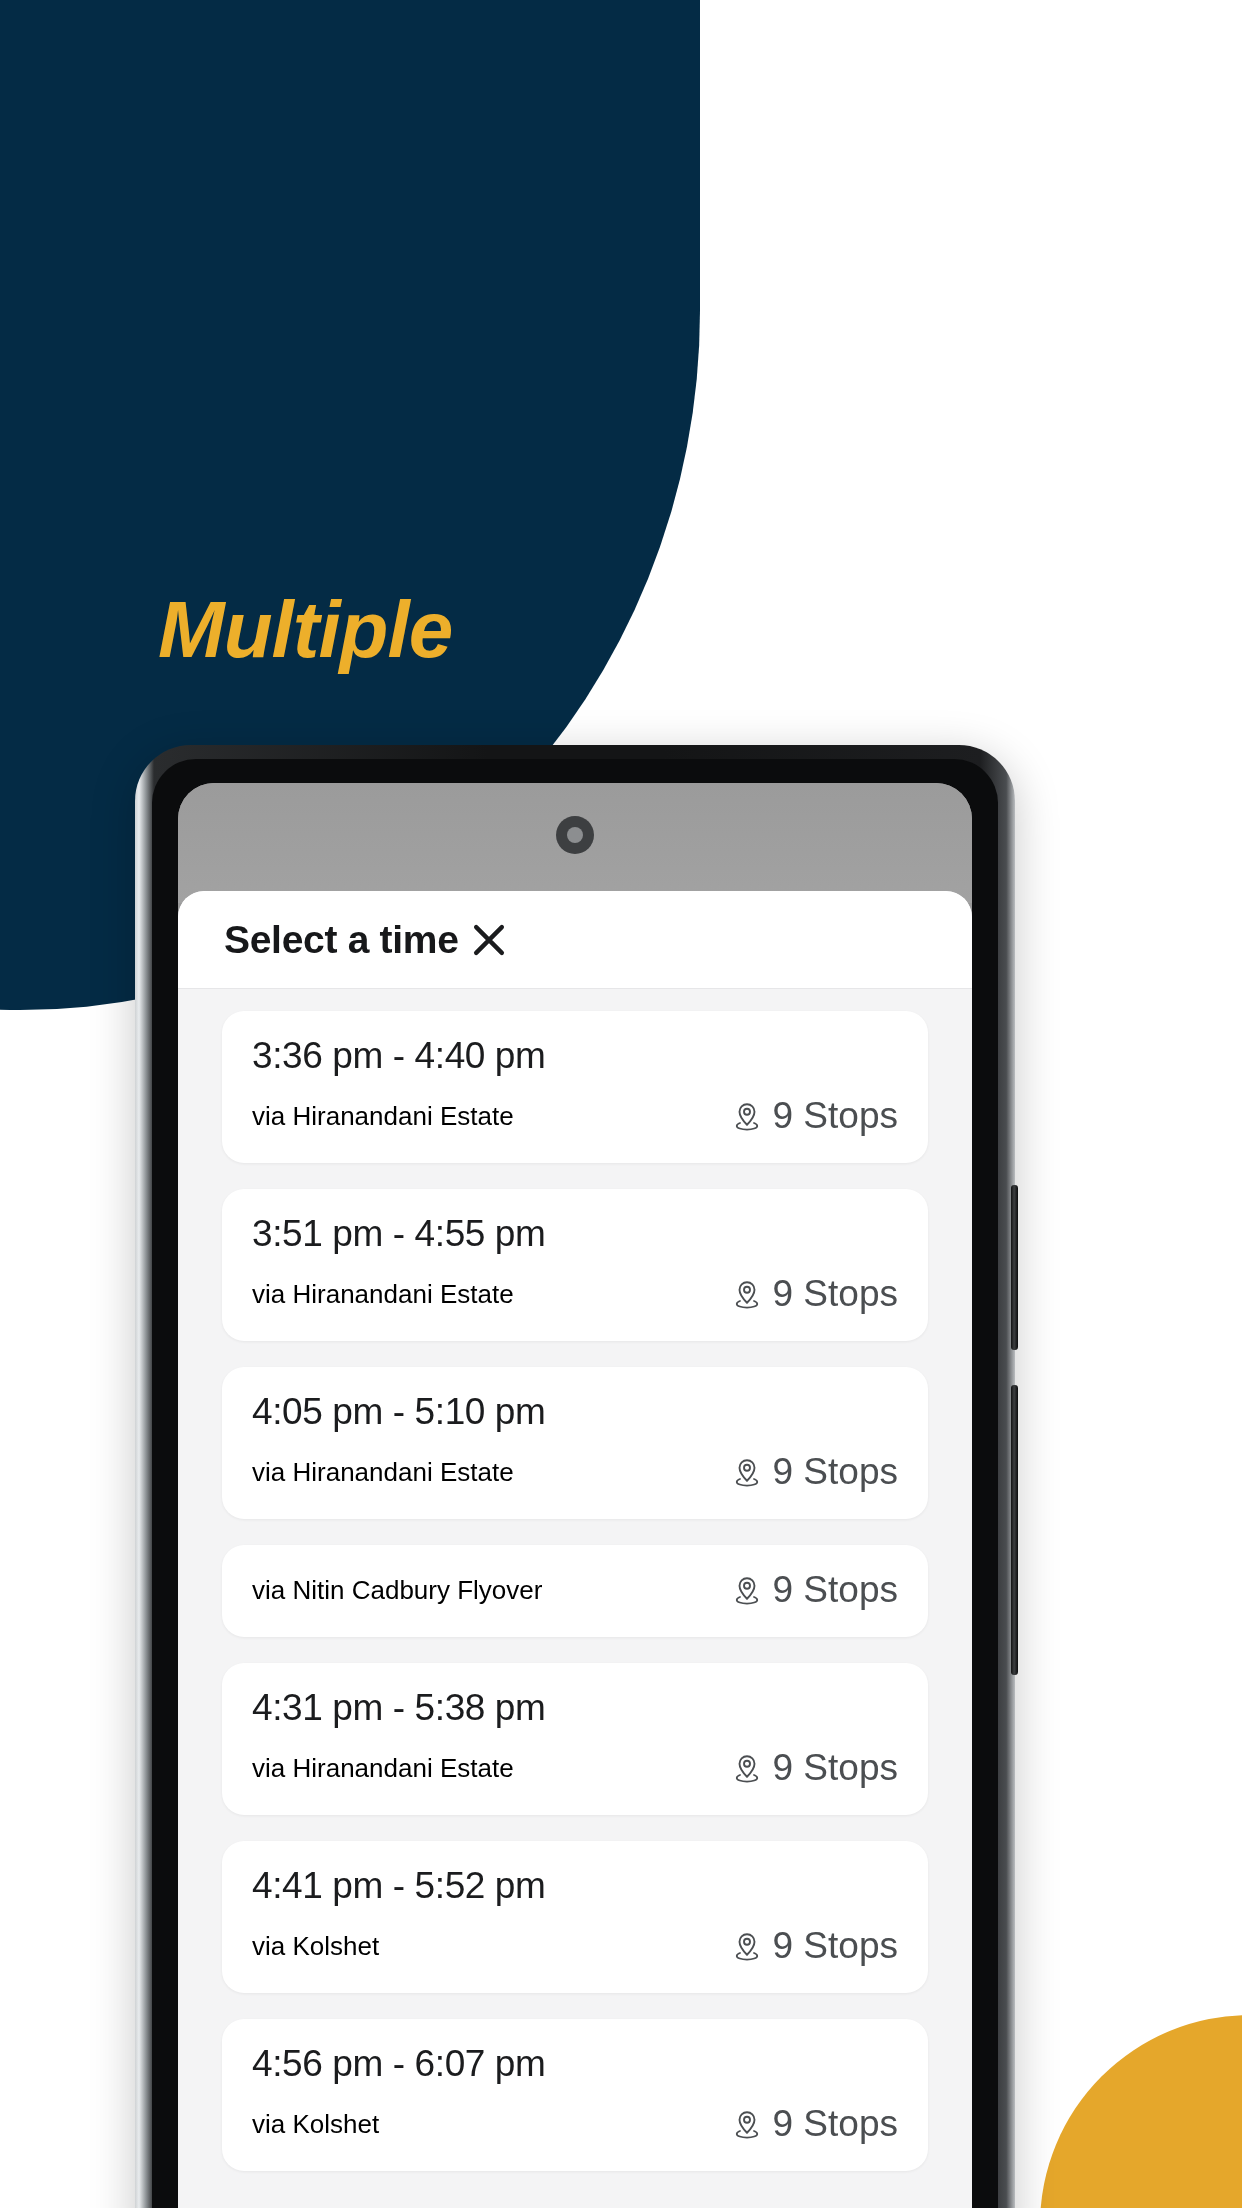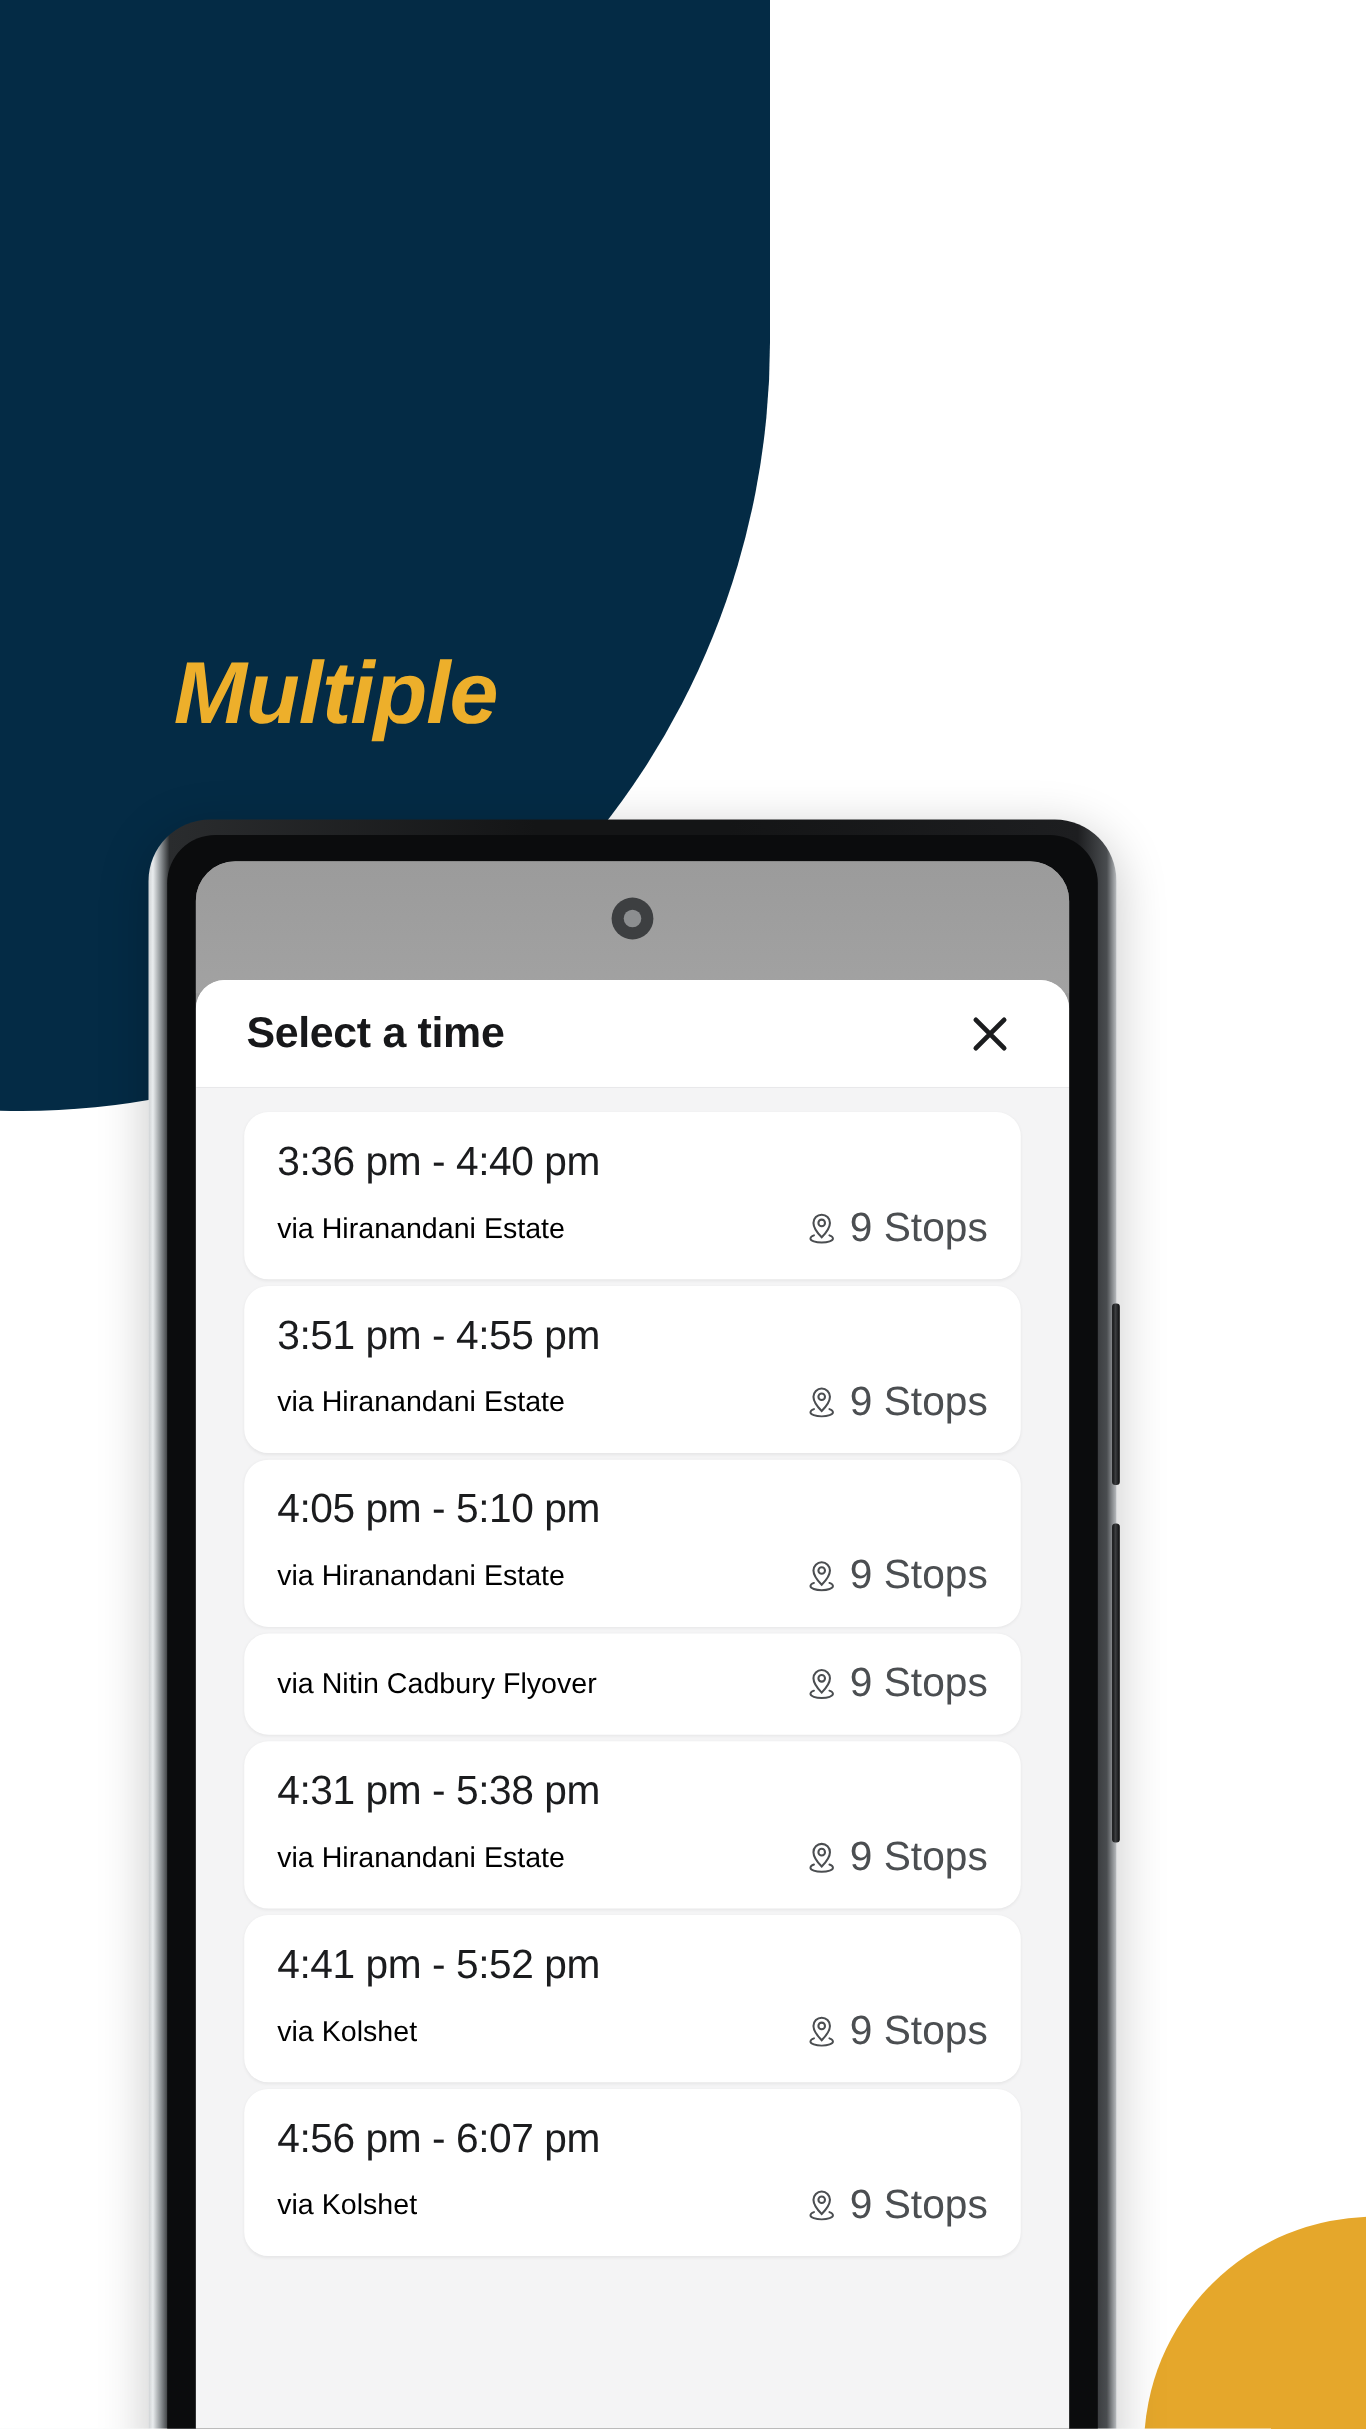--- a/index.html
+++ b/index.html
@@ -115,21 +115,20 @@
     border-radius:26px 26px 0 0;
     overflow:hidden;
   }
   .sheet-header{
     position:relative;
     height:98px;
     background:#ffffff;
     border-radius:26px 26px 0 0;
     display:flex;
     align-items:center;
-    justify-content:space-between;
     padding:0 42px 0 46px;
     border-bottom:1px solid #e6e6e8;
   }
   .sheet-title{
     font-size:39px;
     font-weight:700;
     color:#17181a;
     letter-spacing:-0.3px;
   }
   .close-btn{
@@ -139,21 +138,21 @@
   }
   .close-btn svg{ display:block; }
 
   .sheet-list{
     padding:22px 44px 0 44px;
   }
   .time-card{
     background:#ffffff;
     border-radius:22px;
     padding:24px 30px 26px 30px;
-    margin-bottom:6px;
+    margin-bottom:26px;
     box-shadow:0 1px 3px rgba(0,0,0,0.06);
   }
   .time-range{
     font-size:37px;
     color:#1b1c1e;
     letter-spacing:-0.4px;
     margin-bottom:18px;
     white-space:nowrap;
   }
   .card-row{

